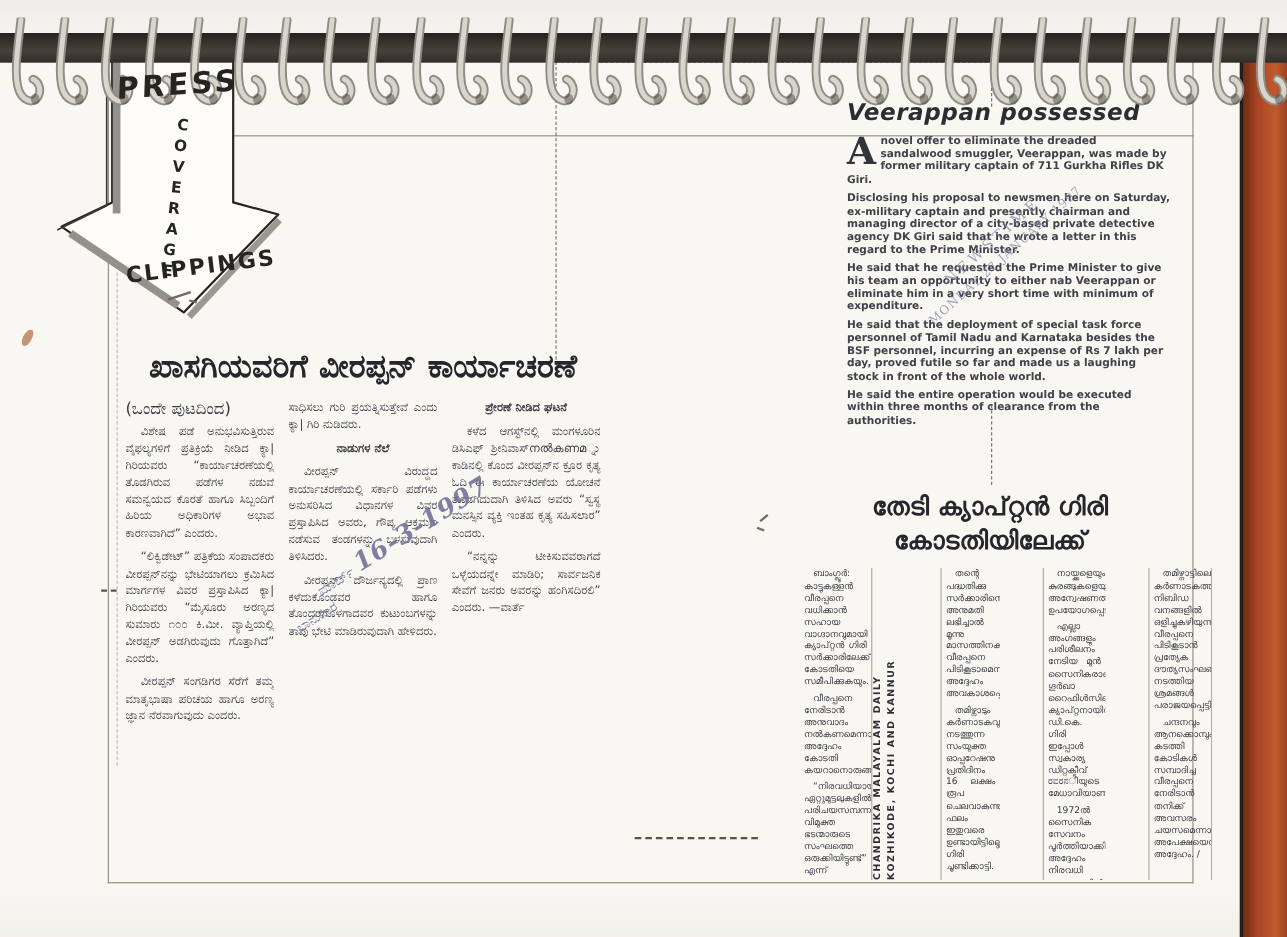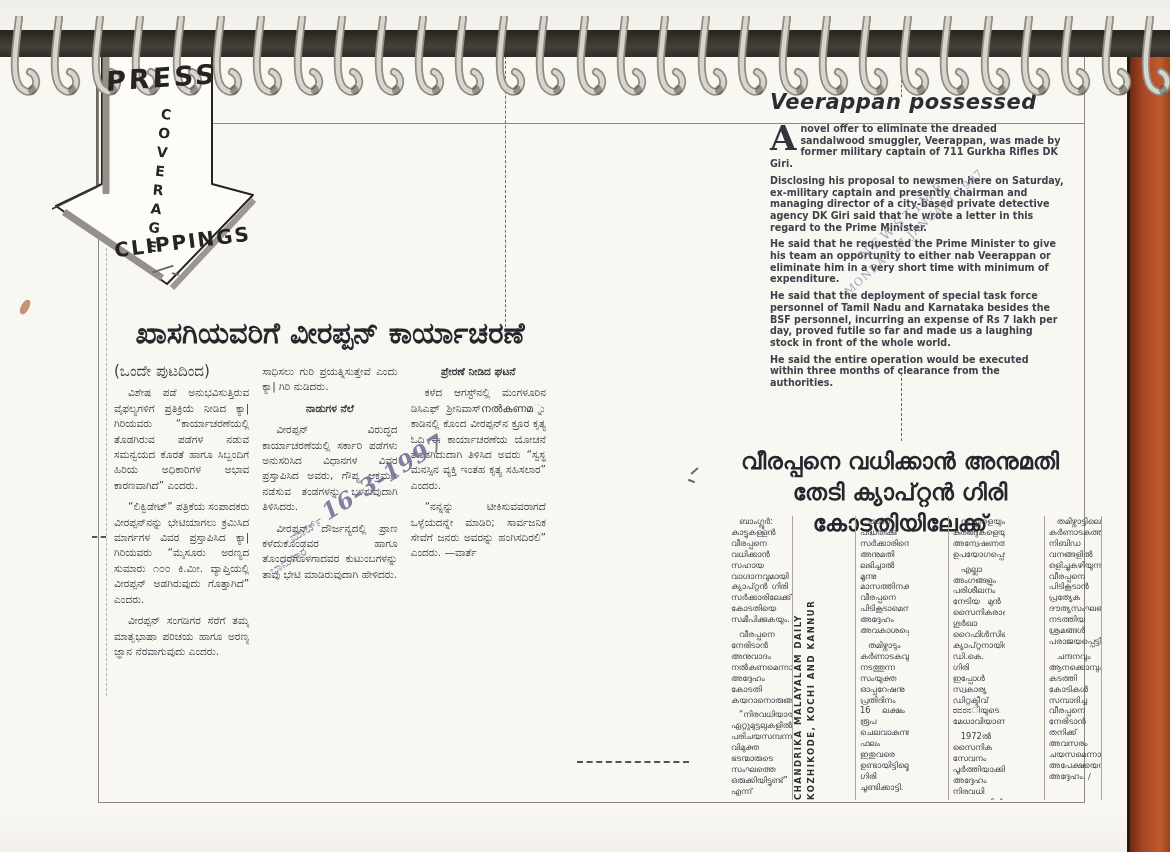--- a/index.html
+++ b/index.html
@@ -308,21 +308,20 @@
         <span class="big">16-3-1997</span>
       </div>
       <div class="kn-stamp-day">ಭಾನುವಾರ</div>
     </div>
   </div>
 
   <div class="ml">
     <div class="pen-mark" style="left:2px;top:34px;width:9px;height:2px;transform:rotate(-40deg);"></div>
     <div class="pen-mark" style="left:0px;top:44px;width:7px;height:2px;transform:rotate(20deg);"></div>
     <div class="ml-headline">
-      <div>വീരപ്പനെ വധിക്കാൻ അനുമതി</div>
       <div>തേടി ക്യാപ്റ്റൻ ഗിരി കോടതിയിലേക്ക്</div>
     </div>
     <div class="ml-body">
       <div class="ml-col ml-c1">
           <p class="art-p">ബാംഗ്ലൂർ: കാട്ടുകള്ളൻ വീരപ്പനെ വധിക്കാൻ സഹായ വാഗ്ദാനവുമായി ക്യാപ്റ്റൻ ഗിരി സർക്കാരിലേക്ക്; കോടതിയെ സമീപിക്കുകയും.</p>
           <p class="art-p">വീരപ്പനെ നേരിടാൻ അനുവാദം നൽകണമെന്നാവശ്യപ്പെട്ട് അദ്ദേഹം കോടതി കയറാനൊരുങ്ങുകയാണ്.</p>
           <p class="art-p">“നിരവധിയായ ഏറ്റുമുട്ടലുകളിൽ പരിചയസമ്പന്നരായ വിമുക്ത ഭടന്മാരുടെ സംഘത്തെ ഒരുക്കിയിട്ടുണ്ട്” എന്ന് അദ്ദേഹം പറഞ്ഞു.</p>
         </div>
       <div class="ml-credit">
         <span>CHANDRIKA MALAYALAM DAILY</span>

